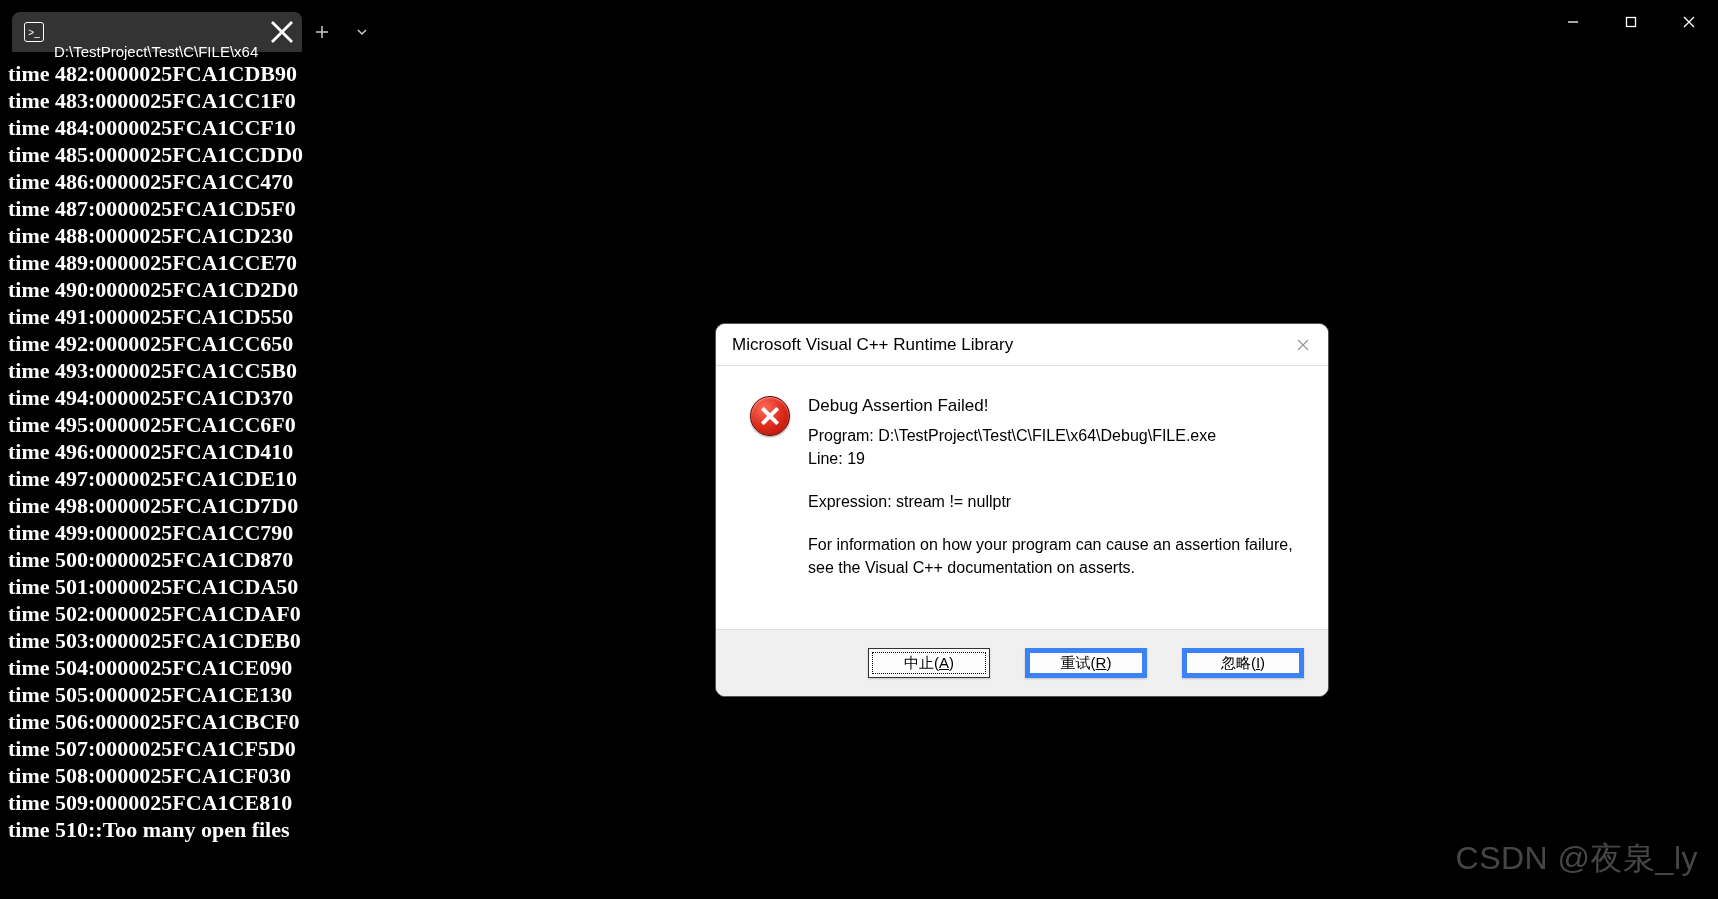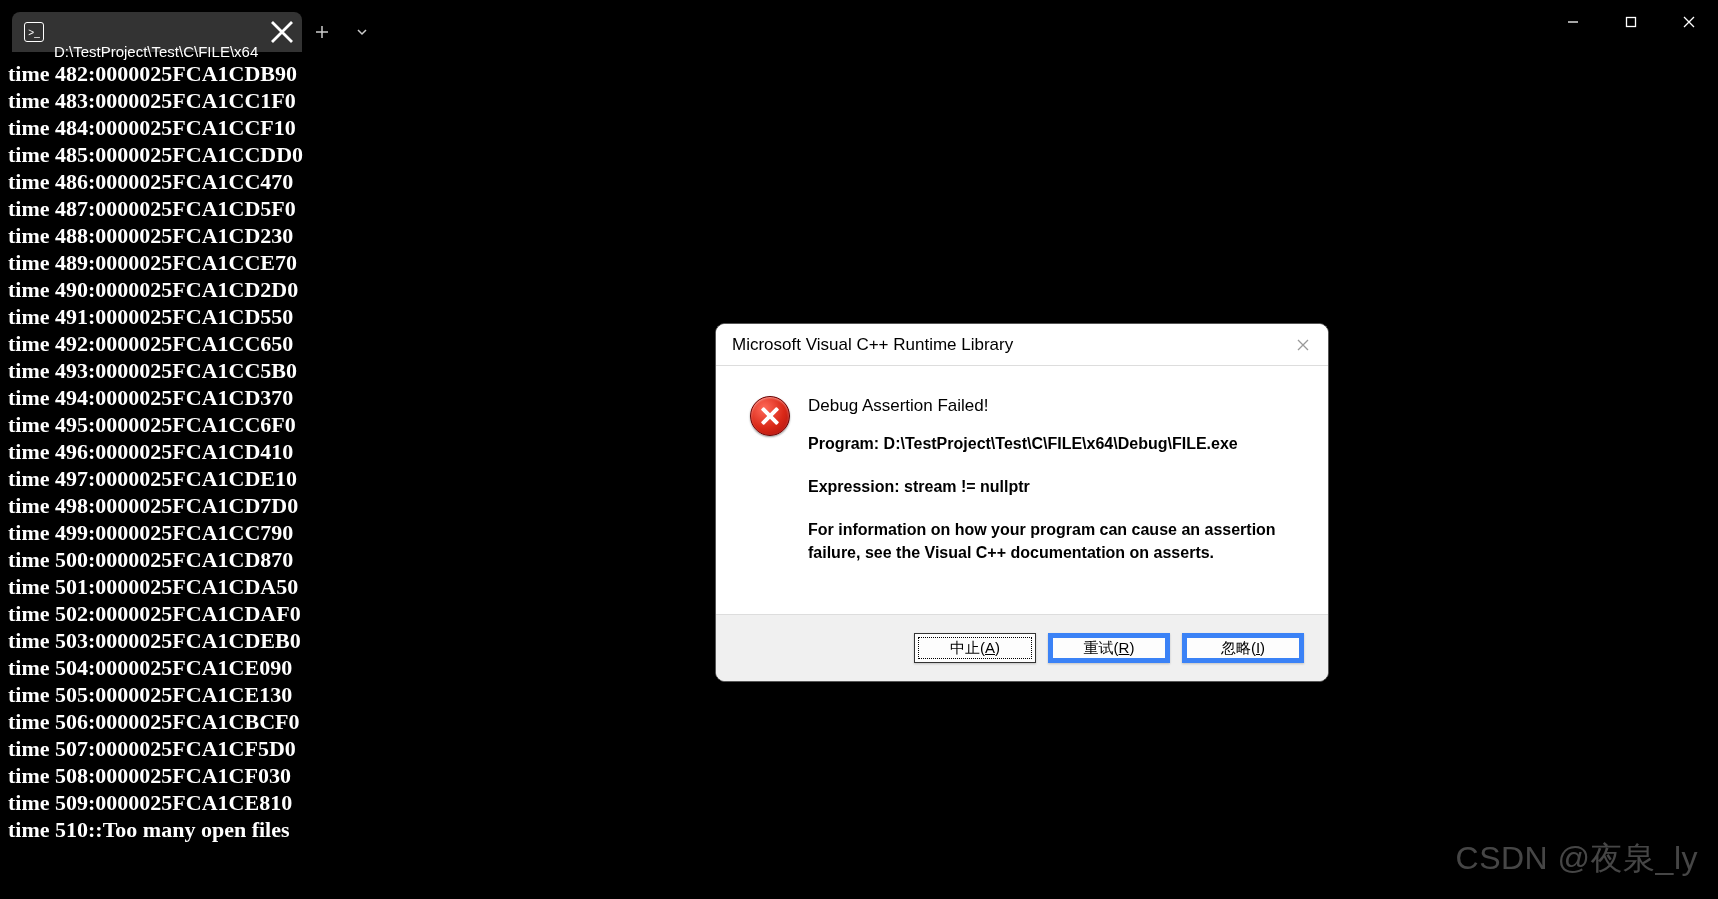--- a/index.html
+++ b/index.html
@@ -124,29 +124,29 @@
   .error-icon::before, .error-icon::after {
     content: '';
     position: absolute;
     width: 22px; height: 4px;
     background: #fff;
     border-radius: 1px;
   }
   .error-icon::before { transform: rotate(45deg); }
   .error-icon::after { transform: rotate(-45deg); }
   .dialog-content { flex: 1; padding-left: 8px; }
-  .dlg-heading { font-size: 17px; color: #000; margin-bottom: 16px; }
+  .dlg-heading { font-size: 17px; color: #000; margin-bottom: 8px; }
   .dlg-line { font-size: 16px; color: #000; line-height: 23px; }
-  .dlg-block { margin-bottom: 20px; font-weight: bold; }
+  .dlg-block { margin-bottom: 20px; }
   .dialog-footer {
     background: #f0f0f0;
     padding: 18px 24px;
     display: flex;
     justify-content: flex-end;
-    gap: 12px;
+    gap: 35px;
     border-top: 1px solid #ddd;
   }
   .dlg-btn {
     min-width: 122px;
     height: 30px;
     background: #fdfdfd;
     border: 5px solid #3b82f6;
     font-size: 15px;
     color: #000;
     display: flex; align-items: center; justify-content: center;
@@ -249,20 +249,21 @@
     </span>
   </div>
   <div class="dialog-body">
     <div class="error-icon-col">
       <div class="error-icon"></div>
     </div>
     <div class="dialog-content">
       <div class="dlg-heading">Debug Assertion Failed!</div>
       <div class="dlg-block">
         <div class="dlg-line">Program: D:\TestProject\Test\C\FILE\x64\Debug\FILE.exe</div>
+        <div class="dlg-line">Line: 19</div>
       </div>
       <div class="dlg-block">
         <div class="dlg-line">Expression: stream != nullptr</div>
       </div>
       <div class="dlg-block">
         <div class="dlg-line">For information on how your program can cause an assertion failure, see the Visual C++ documentation on asserts.</div>
       </div>
     </div>
   </div>
   <div class="dialog-footer">

